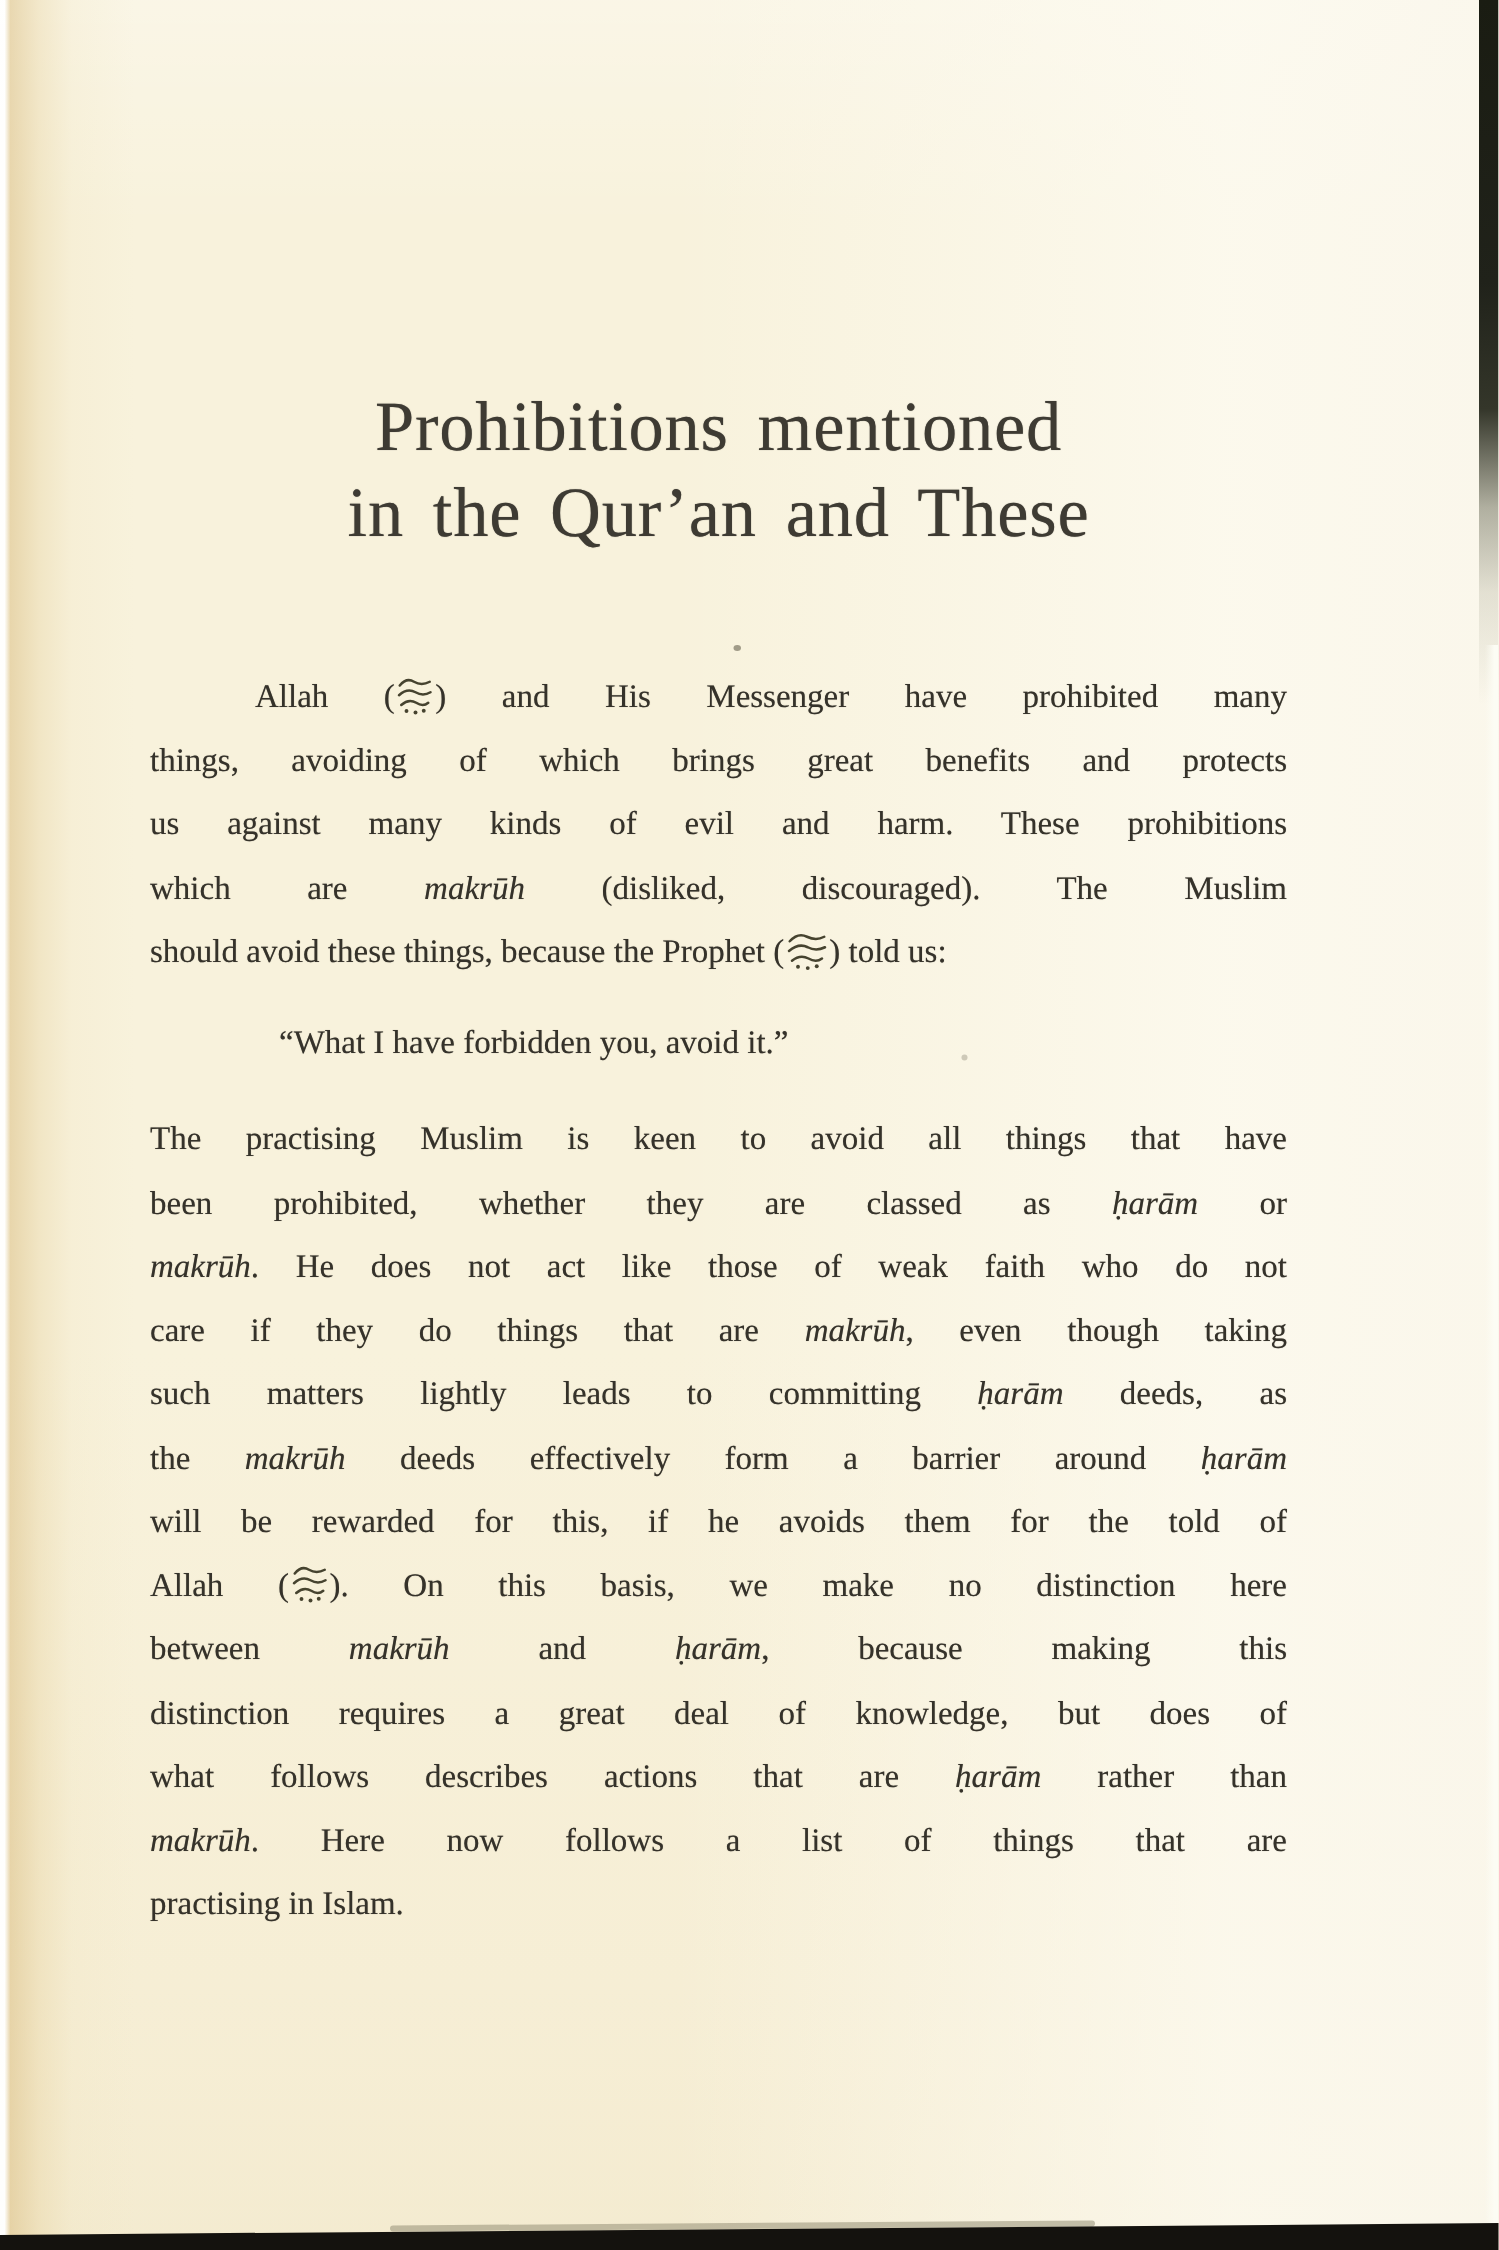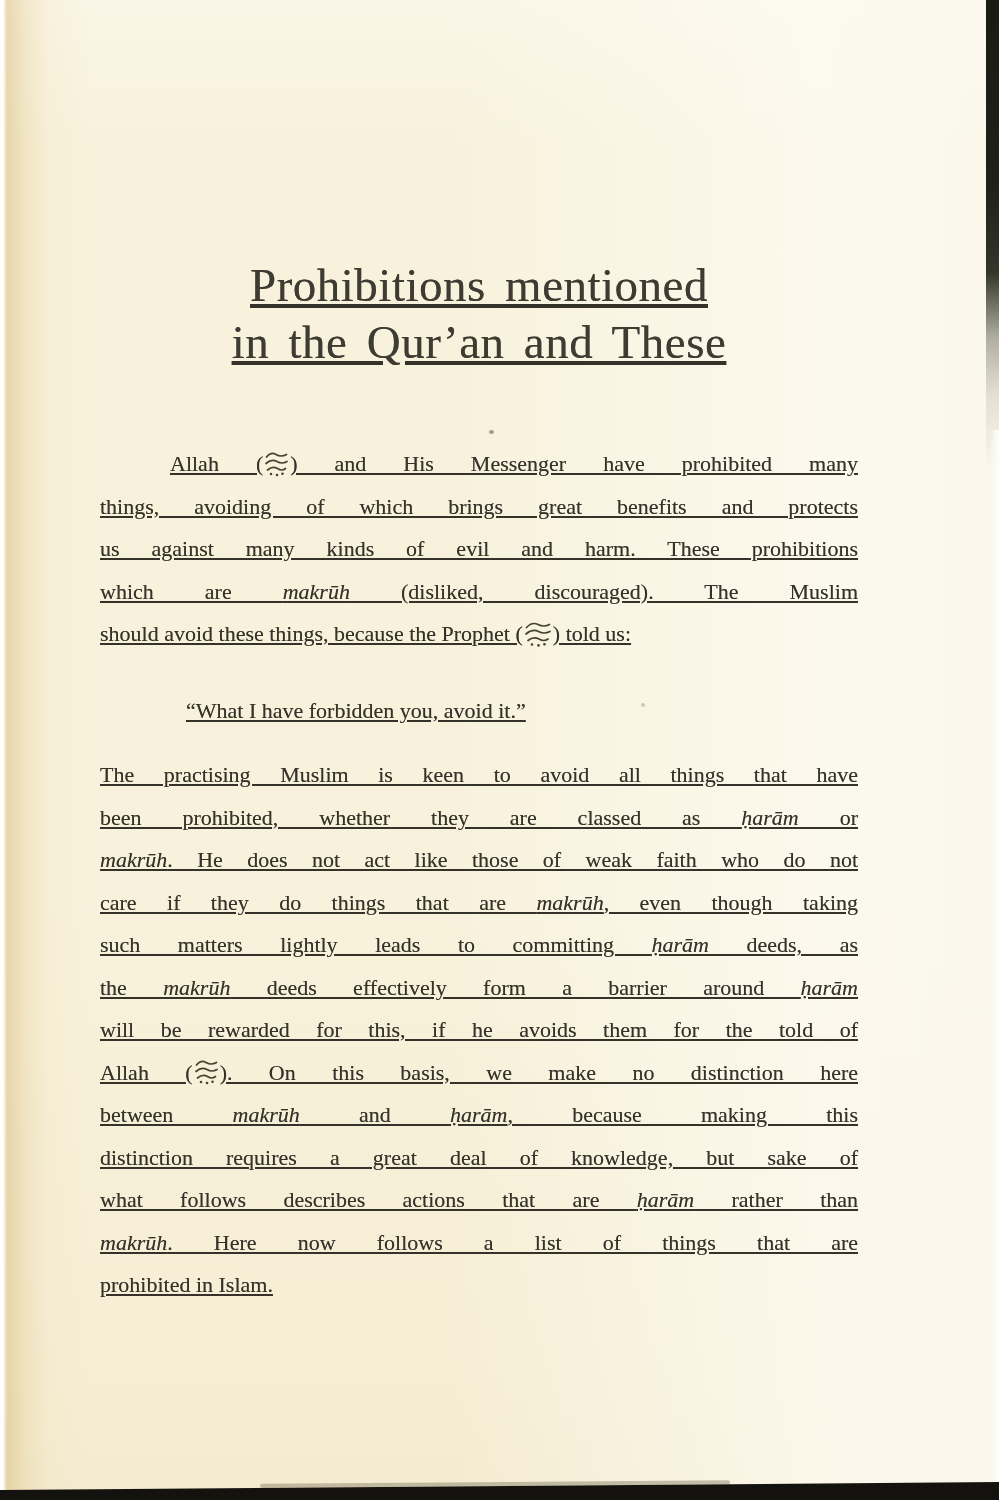--- a/index.html
+++ b/index.html
@@ -50,38 +50,37 @@
     transform: rotate(-0.4deg);
   }
   .speck { position: absolute; background: rgba(90,84,66,0.55); border-radius: 50%; }
   .speck.s1 { left: 489px; top: 430px; width: 5px; height: 4px; }
   .speck.s2 { left: 641px; top: 703px; width: 4px; height: 4px; opacity:.5; }
 
   
   .content {
     position: absolute; left: 100px; top: 0; width: 758px;
     color: #35322a;
-    text-decoration: underline;
   }
   .page-title {
     margin-top: 257px;
     text-align: center;
     font-size: 47px;
     line-height: 57px;
     color: #3e3b33;
     word-spacing: 7px;
     letter-spacing: 0.5px;
     text-shadow: 0 0 0.6px rgba(62,59,51,0.7);
   }
   .paragraphs { margin-top: 72px; }
   .para { font-size: 22px; line-height: 42.5px; text-shadow: 0 0 0.5px rgba(53,50,42,0.55); }
   .line { text-align: justify; text-align-last: justify; }
   .line.last { text-align-last: left; }
   .para.body.indent .line.first { padding-left: 70px; }
-  .para.quote { margin-top: 34px; margin-bottom: 22px; }
+  .para.quote { margin-top: 18px; margin-bottom: 22px; }
   .para.quote .line { text-align-last: left; padding-left: 86px; }
   .para i { font-style: italic; }
 
   .hon { display: inline-block; vertical-align: middle; position: relative; top: -2px; margin: 0 1px; }
   .hon svg { display: block; }
 </style>
 </head>
 <body>
 
 <div class="scan">
@@ -138,24 +137,24 @@
                   <path d="M2 13.5 Q7.5 8.5 13 11.5 Q18 14.5 23 11.5"></path>
                   <path d="M3.5 20 Q8.5 15.5 13.5 18.5 Q18 21.5 21.5 18.5"></path>
                 </g>
                 <g fill="#46432f">
                   <circle cx="7" cy="24" r="1.3"></circle>
                   <circle cx="13" cy="25" r="1.3"></circle>
                   <circle cx="18.5" cy="23.8" r="1.3"></circle>
                 </g>
               </svg></span>). On this basis, we make no distinction here</div>
           <div class="line">between <i>makrūh</i> and <i>ḥarām</i>, because making this</div>
-          <div class="line">distinction requires a great deal of knowledge, but sake of</div>
+          <div class="line">distinction requires a great deal of knowledge, but does of</div>
           <div class="line">what follows describes actions that are <i>ḥarām</i> rather than</div>
           <div class="line"><i>makrūh</i>. Here now follows a list of things that are</div>
-          <div class="line last">prohibited in Islam.</div>
+          <div class="line last">practising in Islam.</div>
         </div>
       </div>
   </div>
 
   <div class="speck s1"></div>
   <div class="speck s2"></div>
   <div class="edge-right-dark"></div>
   <div class="edge-right-white"></div>
   <div class="bottom-smudge"></div>
   <div class="bottom-bar"></div>

